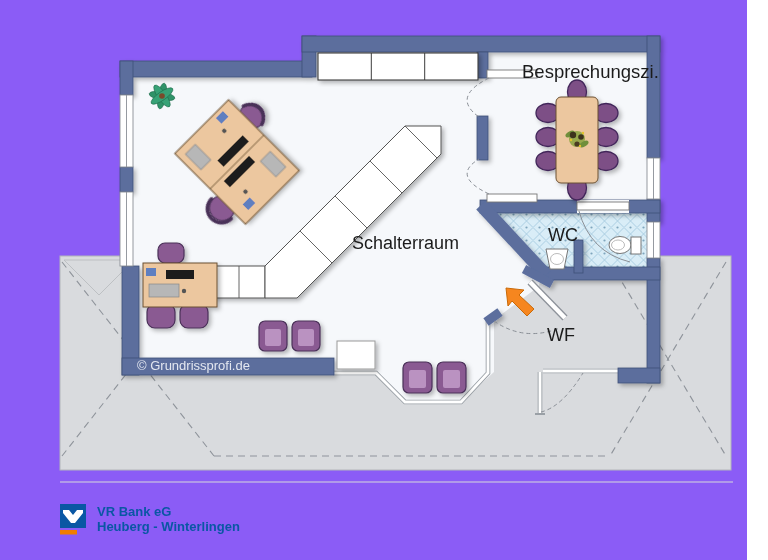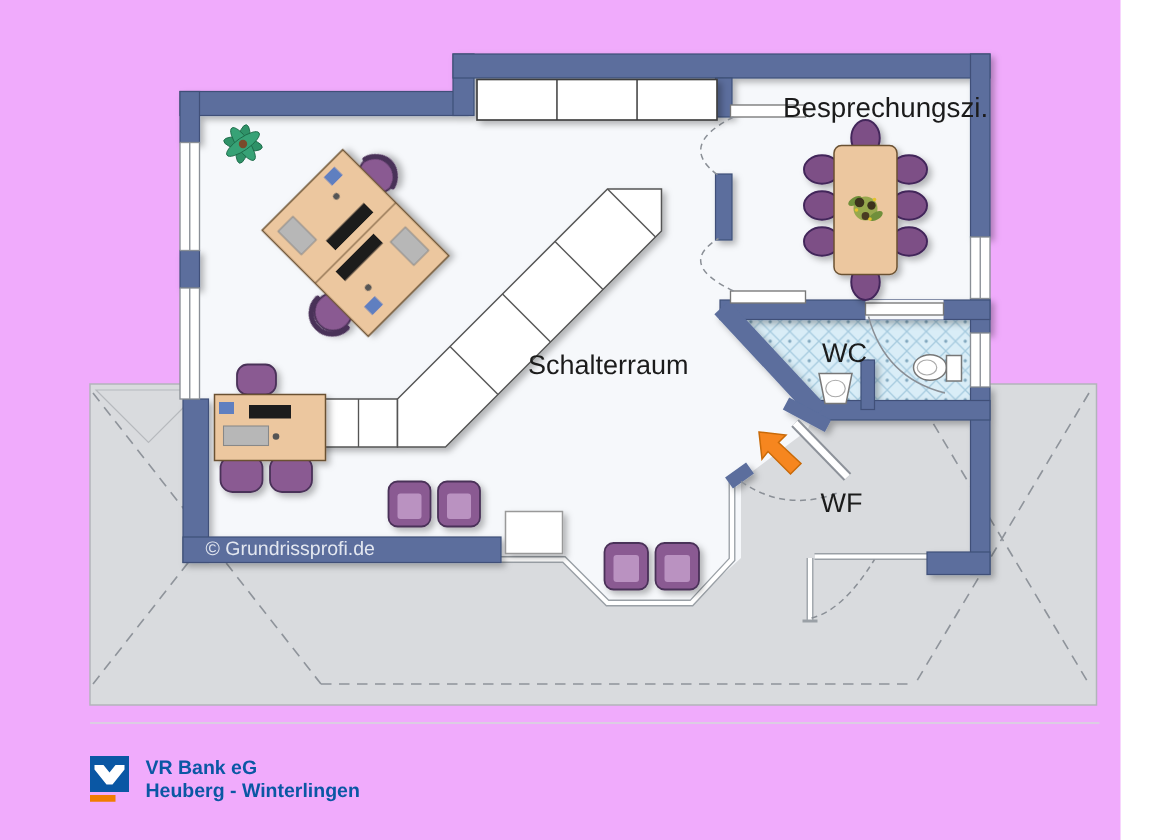--- a/index.html
+++ b/index.html
@@ -1,16 +1,16 @@
 <!DOCTYPE html>
 <html><head>
 <meta charset="utf-8">
 <style>
   html,body{margin:0;padding:0;background:#ffffff;}
-  .stage{position:relative;width:747px;height:560px;background:#f0abfc;overflow:hidden;}
+  .stage{position:relative;width:747px;height:560px;background:#8b5cf6;overflow:hidden;}
   svg{display:block;}
   .dash{stroke:#8f949b;stroke-width:1.1;stroke-dasharray:7 5;fill:none;}
   .doorarc{stroke:#8a8f96;stroke-width:1;stroke-dasharray:4 3;fill:none;}
   .thinarc{stroke:#8a8f96;stroke-width:1;fill:none;}
   .winline{stroke:#8a8f96;stroke-width:0.9;}
   .room-label{font-family:"Liberation Sans",sans-serif;fill:#1b1b1b;}
   .lbl-big{font-size:18.5px;}
   .lbl-mid{font-size:18px;}
   .watermark{font-family:"Liberation Sans",sans-serif;font-size:13px;fill:#e3e7f0;}
   .logo-text{font-family:"Liberation Sans",sans-serif;font-size:13px;font-weight:bold;fill:#0a57a4;}

